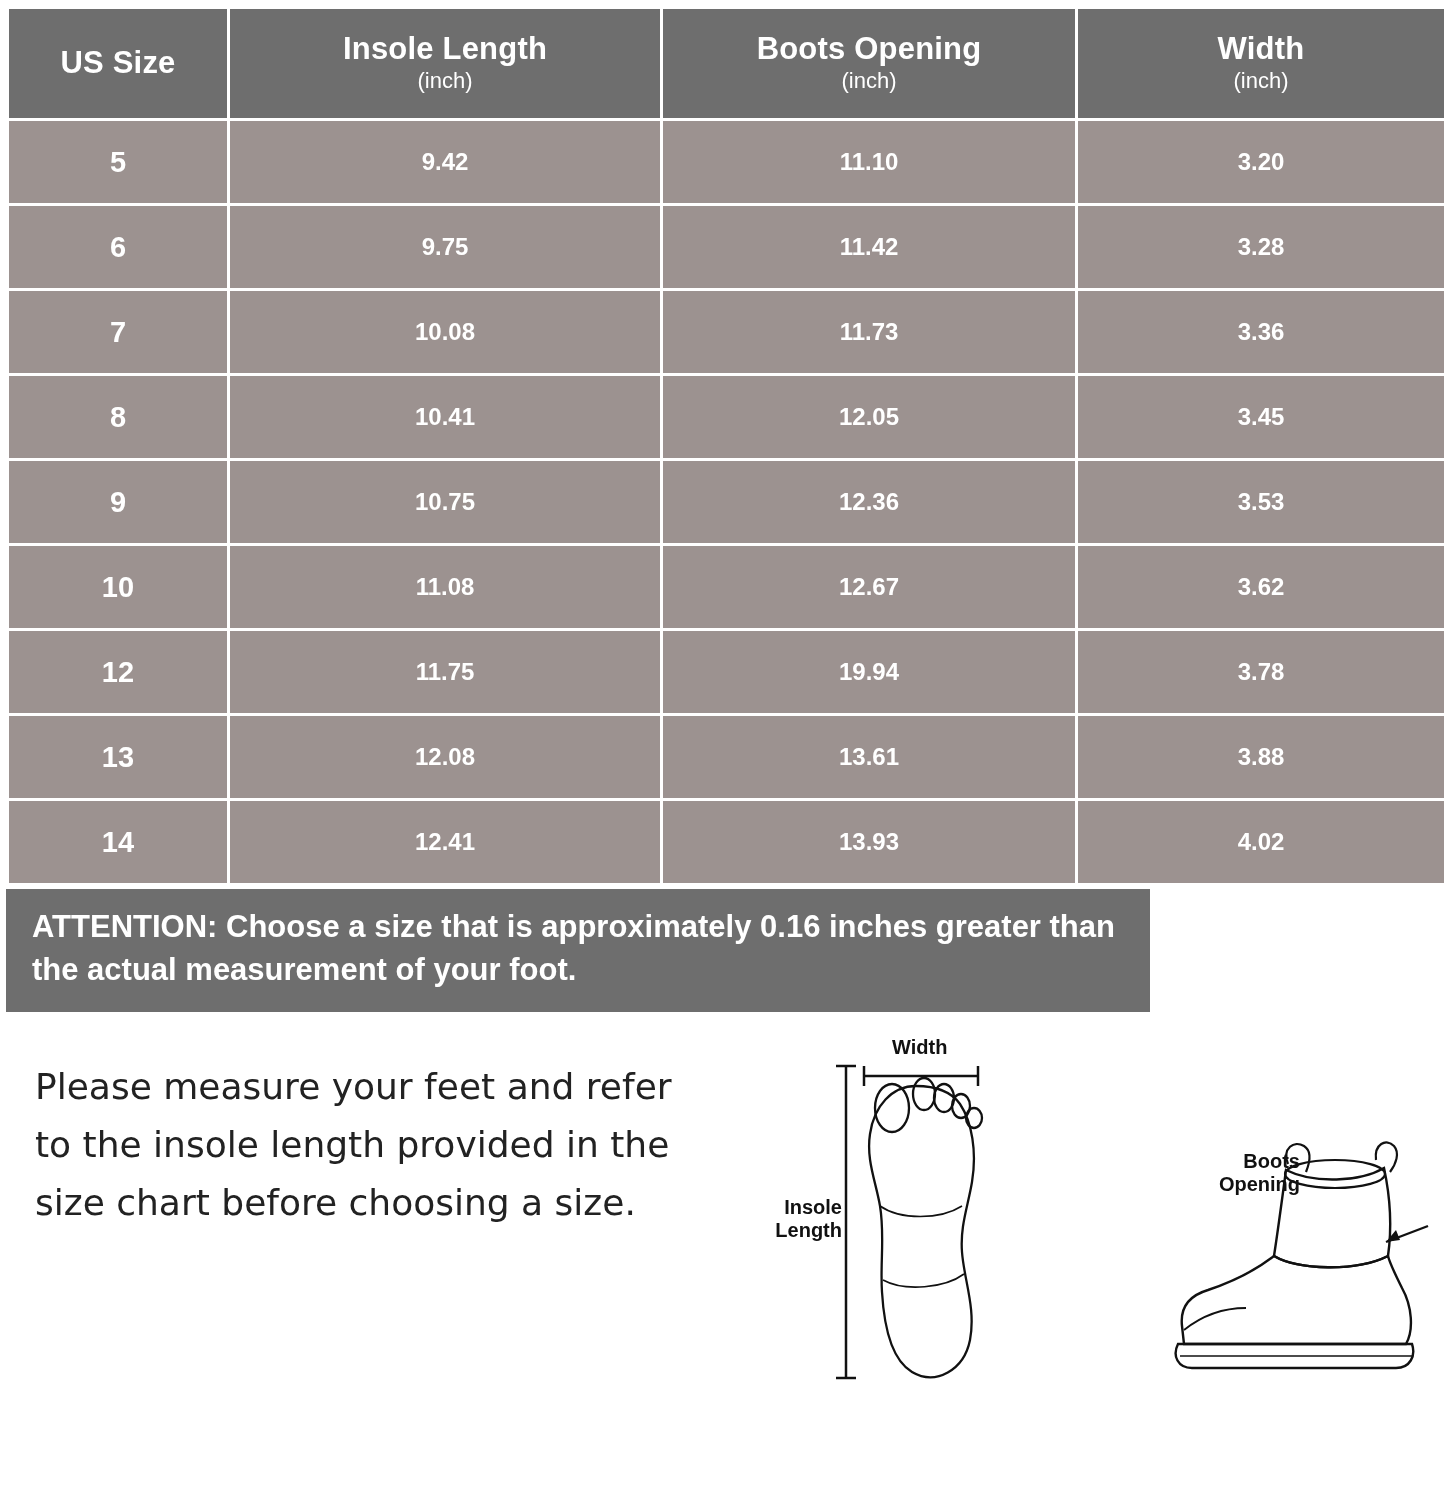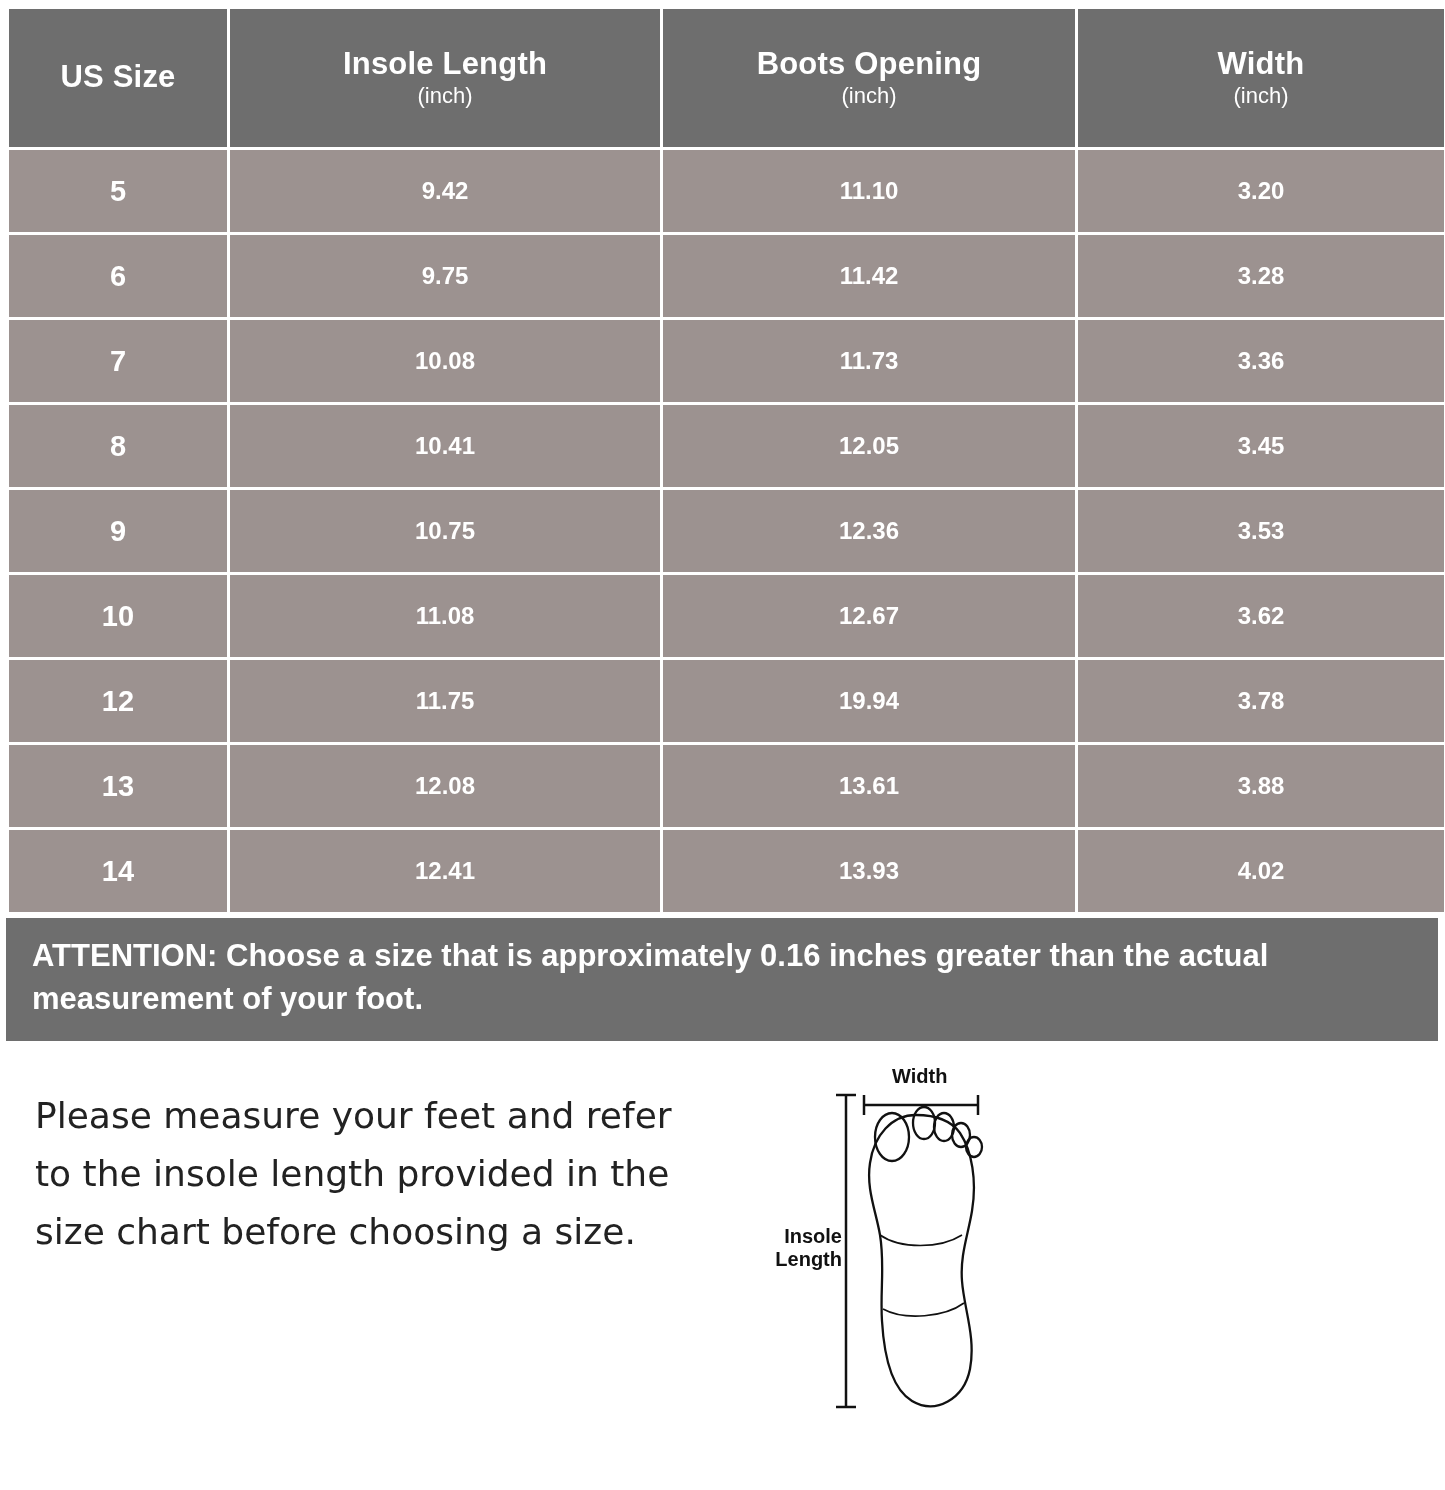--- a/index.html
+++ b/index.html
@@ -28,21 +28,21 @@
     margin: 6px 0 0 6px;
     border-collapse: separate;
     border-spacing: 3px;
     table-layout: fixed;
   }
   table.size-table th {
     background: #6e6e6e;
     color: #ffffff;
     text-align: center;
     vertical-align: middle;
-    height: 138px;
+    height: 109px;
     font-weight: bold;
     padding: 4px 2px;
   }
   table.size-table th .th-main {
     display: block;
     font-size: 31px;
     line-height: 1.08;
     letter-spacing: 0.2px;
   }
   table.size-table th .th-sub {
@@ -66,21 +66,21 @@
   }
 
   col.c1 { width: 218px; }
   col.c2 { width: 430px; }
   col.c3 { width: 412px; }
   col.c4 { width: 366px; }
 
   
   .attention {
     margin: 3px 6px 0 6px;
-    width: 1432px;
+    width: 1144px;
     background: #6e6e6e;
     color: #ffffff;
     font-size: 31px;
     font-weight: bold;
     line-height: 1.38;
     padding: 17px 26px 20px 26px;
   }
 
   
   .bottom {
@@ -252,15 +252,50 @@
         <ellipse cx="184" cy="64" rx="11" ry="16" fill="none" stroke="#111" stroke-width="2.3"></ellipse>
         <ellipse cx="204" cy="68" rx="10" ry="14" fill="none" stroke="#111" stroke-width="2.3"></ellipse>
         <ellipse cx="221" cy="76" rx="9" ry="12" fill="none" stroke="#111" stroke-width="2.3"></ellipse>
         <ellipse cx="234" cy="88" rx="8" ry="10" fill="none" stroke="#111" stroke-width="2.3"></ellipse>
 
         <path d="M140 176 C160 190 200 190 222 176" fill="none" stroke="#111" stroke-width="1.6"></path>
         <path d="M143 250 C165 262 205 258 224 244" fill="none" stroke="#111" stroke-width="1.6"></path>
       </svg>
     </div>
 
+    <div class="boot-fig">
+      <span class="fig-label lbl-bopen">
+        <span>Boots</span><br>
+        <span>Opening</span>
+      </span>
+      <svg width="270" height="260" viewBox="0 0 270 260">
+
+        <path d="M118 34 C112 18 124 10 134 16 C142 21 140 32 136 42" fill="none" stroke="#111" stroke-width="2.2"></path>
+        <path d="M206 30 C204 14 216 8 224 16 C230 23 226 34 220 42" fill="none" stroke="#111" stroke-width="2.2"></path>
+
+        <path d="M116 40 C112 70 108 100 104 126
+                 C128 140 186 142 218 126
+                 C222 98 220 66 214 38
+                 C190 52 144 54 116 40 Z" fill="none" stroke="#111" stroke-width="2.4"></path>
+
+        <ellipse cx="165" cy="44" rx="50" ry="14" fill="none" stroke="#111" stroke-width="2.2"></ellipse>
+
+        <path d="M104 126
+                 C86 140 62 152 38 160
+                 C18 166 10 178 12 196
+                 L14 214
+                 L236 214
+                 C244 200 242 176 232 158
+                 C224 142 220 134 218 126
+                 C186 142 128 140 104 126 Z" fill="none" stroke="#111" stroke-width="2.4"></path>
+
+        <path d="M14 200 C34 184 56 178 76 178" fill="none" stroke="#111" stroke-width="1.8"></path>
+
+        <path d="M8 214 L242 214 C246 226 240 238 226 238 L22 238 C8 238 2 226 8 214 Z" fill="none" stroke="#111" stroke-width="2.4"></path>
+        <line x1="10" y1="226" x2="242" y2="226" stroke="#111" stroke-width="1.4"></line>
+
+        <path d="M258 96 L216 112" stroke="#111" stroke-width="2.4" fill="none"></path>
+        <path d="M216 112 L230 110 L226 100 Z" fill="#111"></path>
+      </svg>
+    </div>
 
   </div>
 </div>
 
 </body></html>

